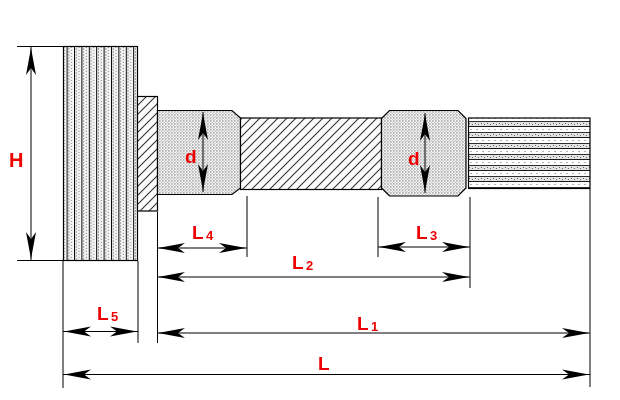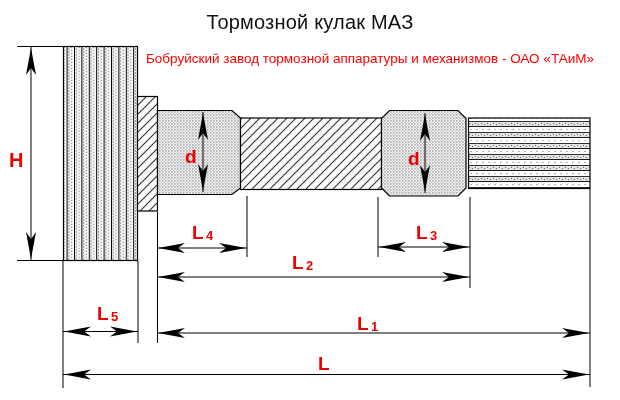--- a/index.html
+++ b/index.html
@@ -20,22 +20,20 @@
   .sub{font-size:13px;}
   .h-lab{font-size:20px;}
   line{stroke:#000;stroke-width:1;}
   polygon{fill:#000;stroke:none;}
   .part{stroke:#000;stroke-width:1.2;}
 </style>
 </head>
 <body>
 
 <div id="stage">
-  <div class="title">Тормозной кулак МАЗ</div>
-  <div class="subtitle">Бобруйский завод тормозной аппаратуры и механизмов - ОАО «ТАиМ»</div>
 
   <svg width="620" height="400" viewBox="0 0 620 400">
     <defs>
       <pattern id="pFlange" width="7.4" height="3" patternUnits="userSpaceOnUse">
         <rect width="7.4" height="3" fill="#f6f6f6"></rect>
         <circle cx="2.3" cy="0.9" r="0.55" fill="#555"></circle>
         <circle cx="4.9" cy="2.2" r="0.55" fill="#555"></circle>
         <rect x="0" width="1" height="3" fill="#000"></rect>
       </pattern>
       <pattern id="pHatch" width="9" height="9" patternUnits="userSpaceOnUse">

